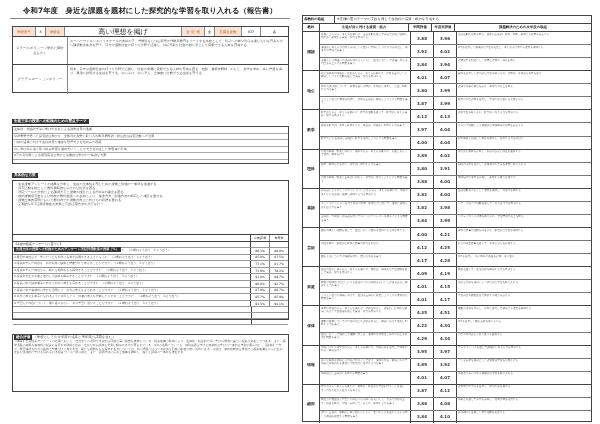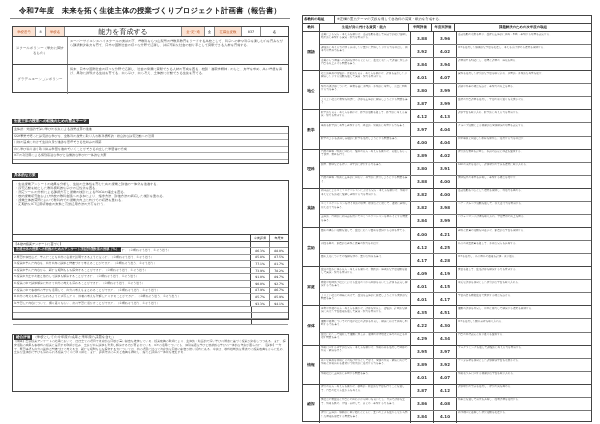--- a/index.html
+++ b/index.html
@@ -21,28 +21,28 @@
   .subj{flex:1;border-bottom:0.8px solid #444;display:flex;align-items:center;justify-content:center;font-size:3.8px;font-weight:bold;}
   .rowscol{flex:1;display:flex;flex-direction:column;}
   .rrow{flex:1;display:flex;border-bottom:0.5px solid #777;}
   .rrow .desc{width:88px;border-right:0.6px solid #444;font-size:2.6px;line-height:3.3px;color:#666;overflow:hidden;padding:0.5px 1px;}
   .rrow .v{width:22px;border-right:0.6px solid #444;display:flex;align-items:center;justify-content:center;font-size:4px;font-weight:bold;color:#333;}
   .rrow .plan{flex:1;font-size:2.6px;line-height:3.3px;color:#666;overflow:hidden;padding:0.5px 1px;}
 </style>
 </head>
 <body>
 
-<div class="title">令和7年度　未来を拓く生徒主体の授業づくりプロジェクト計画書（報告書）</div>
+<div class="title">令和7年度　身近な課題を題材にした探究的な学習を取り入れる（報告書）</div>
 
 <div class="box" style="left:12px;top:26px;width:277px;height:67px;">
   <div class="row" style="height:9px;border-bottom:0.8px solid #444;">
     <div class="lbl" style="width:22px;">学校番号</div>
     <div class="cell" style="width:9px;">8</div>
     <div class="lbl" style="width:18px;">学校名</div>
-    <div class="cell" style="width:116px;font-size:7px;font-family:'DejaVu Serif',serif;">能力を育成する</div>
+    <div class="cell" style="width:116px;font-size:7px;font-family:'DejaVu Serif',serif;">高い理想を掲げ</div>
     <div class="lbl" style="width:22px;">全･定･通</div>
     <div class="cell" style="width:9px;">全</div>
     <div class="lbl" style="width:26px;">在籍生徒数</div>
     <div class="cell" style="width:18px;">837</div>
     <div class="cell" style="flex:1;border-right:none;">名</div>
   </div>
   <div class="row" style="height:27px;border-bottom:0.8px solid #444;">
     <div class="cell tiny" style="width:50px;text-align:center;padding:0 2px;">スクールポリシー（学力に関するもの）</div>
     <div class="tiny" style="flex:1;padding:2px;">スーパーサイエンスハイスクールの実績の下、理数科をもつ山梨県の理数系教育をリードする高校として、科学への夢や科学を楽しむ心を育みながら課題解決能力を育て、日本や国際社会の様々な分野で活躍し、持続可能な社会の創り手として貢献できる人材を育成する。</div>
   </div>

